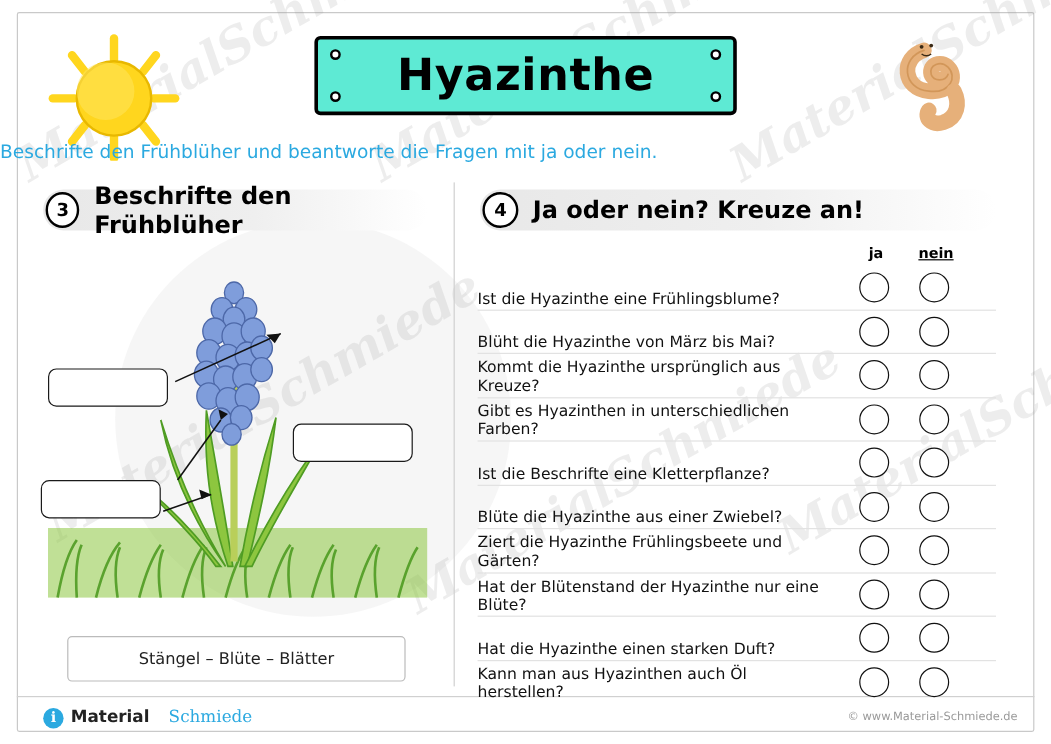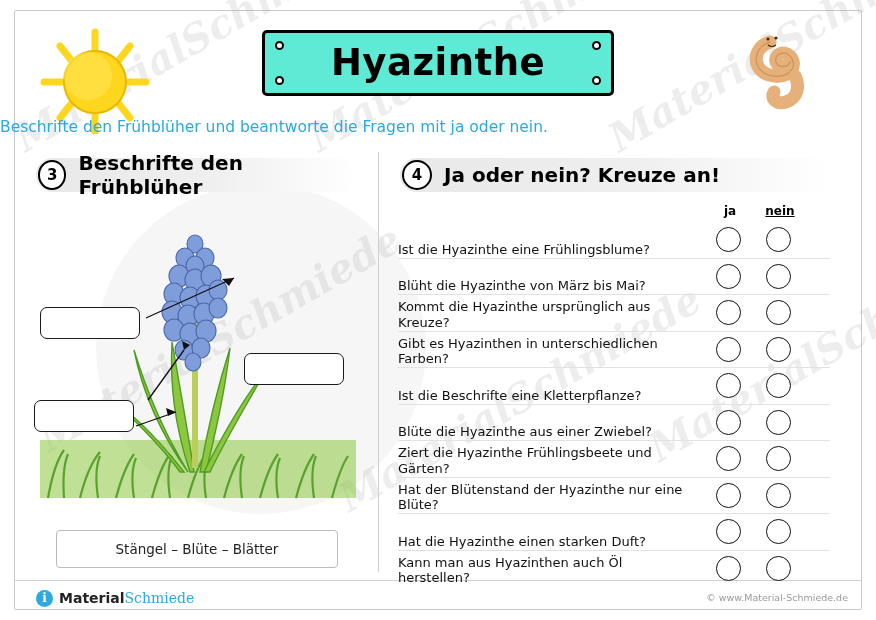--- a/index.html
+++ b/index.html
@@ -272,21 +272,21 @@
     color: #fff;
     font-size: 12px;
     font-weight: bold;
     display: flex;
     align-items: center;
     justify-content: center;
     font-family: "DejaVu Serif", serif;
     margin-right: 6px;
   }
   .logo-t1 { font-size: 14px; font-weight: bold; color: #222; }
-  .logo-t2 { font-size: 14px; color: #2ba9e0; margin-left: 0; font-family: "DejaVu Serif", serif; }
+  .logo-t2 { font-size: 14px; color: #2ba9e0; margin-left: 16px; font-family: "DejaVu Serif", serif; }
   .copyright {
     position: absolute;
     right: 28px;
     top: 592px;
     font-size: 9.5px;
     color: #9a9a9a;
   }
 </style>
 </head>
 <body>

